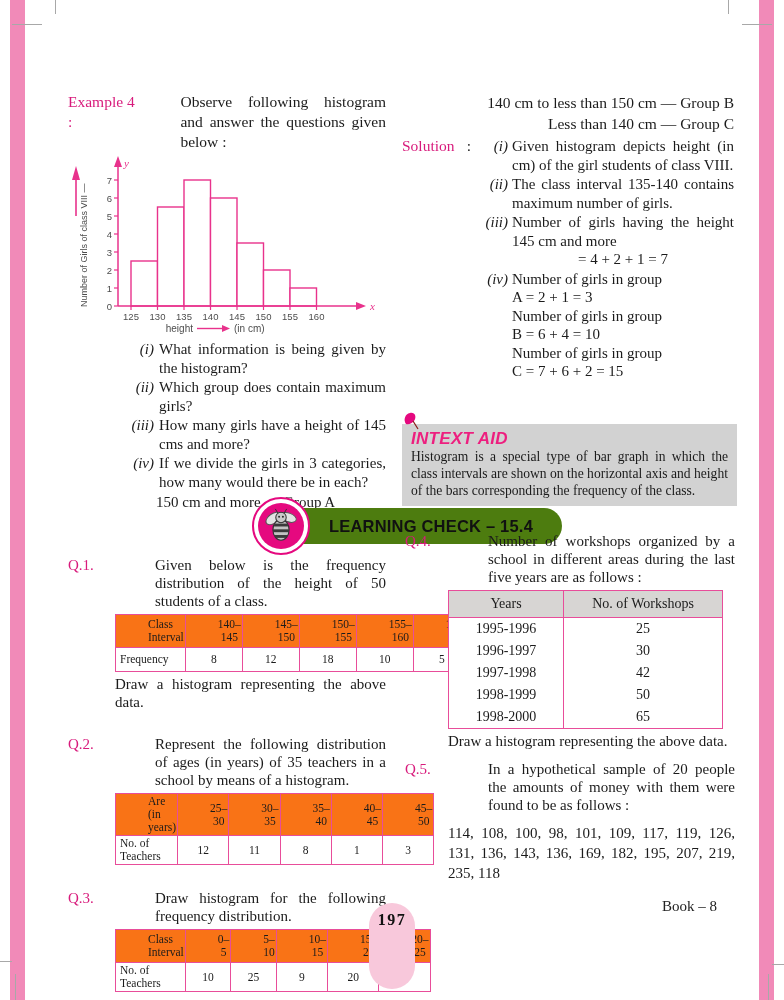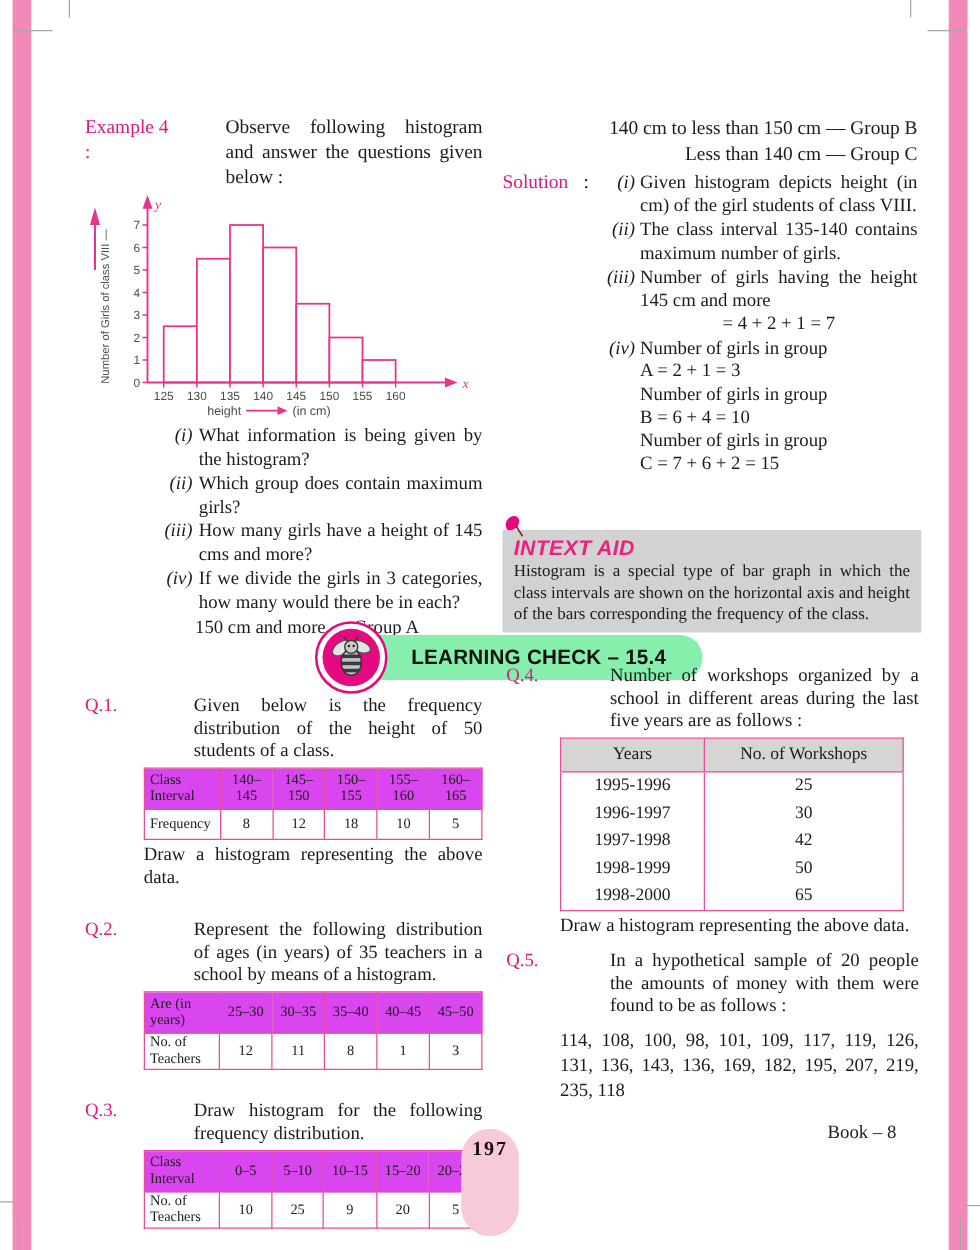--- a/index.html
+++ b/index.html
@@ -36,21 +36,21 @@
   
   #intext{position:absolute;left:402px;top:424px;width:335px;background:#d2d2d2;
           padding:5px 9px 7px 9px;box-sizing:border-box;}
   .intext-title{color:#ed1f7f;font-family:"Liberation Sans",sans-serif;font-weight:bold;
                 font-style:italic;font-size:17px;line-height:19px;letter-spacing:0.3px;}
   .intext-body{font-size:13.6px;line-height:16.8px;text-align:justify;margin-top:1px;}
   #nib{position:absolute;left:0px;top:-13px;}
 
   
   #lcheck{position:absolute;left:252px;top:497px;width:312px;height:60px;}
-  .lc-pill{position:absolute;left:30px;top:11px;width:280px;height:36px;background:#86efac;
+  .lc-pill{position:absolute;left:30px;top:11px;width:280px;height:36px;background:#4d7c0f;
            border-radius:18px;display:flex;align-items:center;justify-content:center;}
   .lc-pill span{font-family:"Liberation Sans",sans-serif;font-weight:bold;font-size:16.5px;
                 color:#111;padding-left:18px;letter-spacing:0.2px;}
   .lc-circle{position:absolute;left:0;top:0;width:54px;height:54px;border-radius:50%;
              border:2px solid #e5097f;background:#ffffff;display:flex;align-items:center;justify-content:center;}
   .lc-inner{width:46px;height:46px;border-radius:50%;background:#e5097f;display:flex;
             align-items:center;justify-content:center;}
 
   
   #low-left{position:absolute;left:68px;top:556px;width:318px;}
@@ -60,21 +60,21 @@
   .qlabel2{width:43px;color:#d81b7c;font-size:15px;line-height:18px;flex:none;}
   .qtext{flex:1;font-size:15px;line-height:18px;text-align:justify;}
   .after-text{margin-left:47px;font-size:15px;line-height:18px;text-align:justify;margin-top:3px;}
   .after-text2{margin-left:43px;font-size:15px;line-height:18px;text-align:justify;margin-top:3px;}
   .mt{margin-top:24px;}
 
   .ftable{border-collapse:collapse;margin:4px 0 3px 47px;}
   .ftable td{border:1.6px solid #e84d9a;font-size:11.5px;line-height:13px;text-align:center;
              padding:1px 1px;width:42px;}
   .ftable td.lab{text-align:left;padding-left:4px;width:56px;}
-  .ftable tr.hrow td{background:#d946ef;height:30px;}
+  .ftable tr.hrow td{background:#f97316;height:30px;padding-left:32px;}
   .ftable tr.drow td{height:21px;background:#fff;}
 
   .wtable{border-collapse:collapse;border:1.6px solid #e84d9a;margin:4px 0 3px 43px;font-size:14px;}
   .wtable th{background:#d7d5d3;border-bottom:1.6px solid #e84d9a;font-weight:normal;height:24px;
              text-align:center;}
   .wtable th:first-child{width:112px;} .wtable th:last-child{width:156px;}
   .wtable th+th,.wtable td+td{border-left:1.6px solid #e84d9a;}
   .wtable td{text-align:center;height:20px;line-height:20px;background:#fff;}
 
   .num-line{margin-left:43px;font-size:15px;line-height:20px;}

